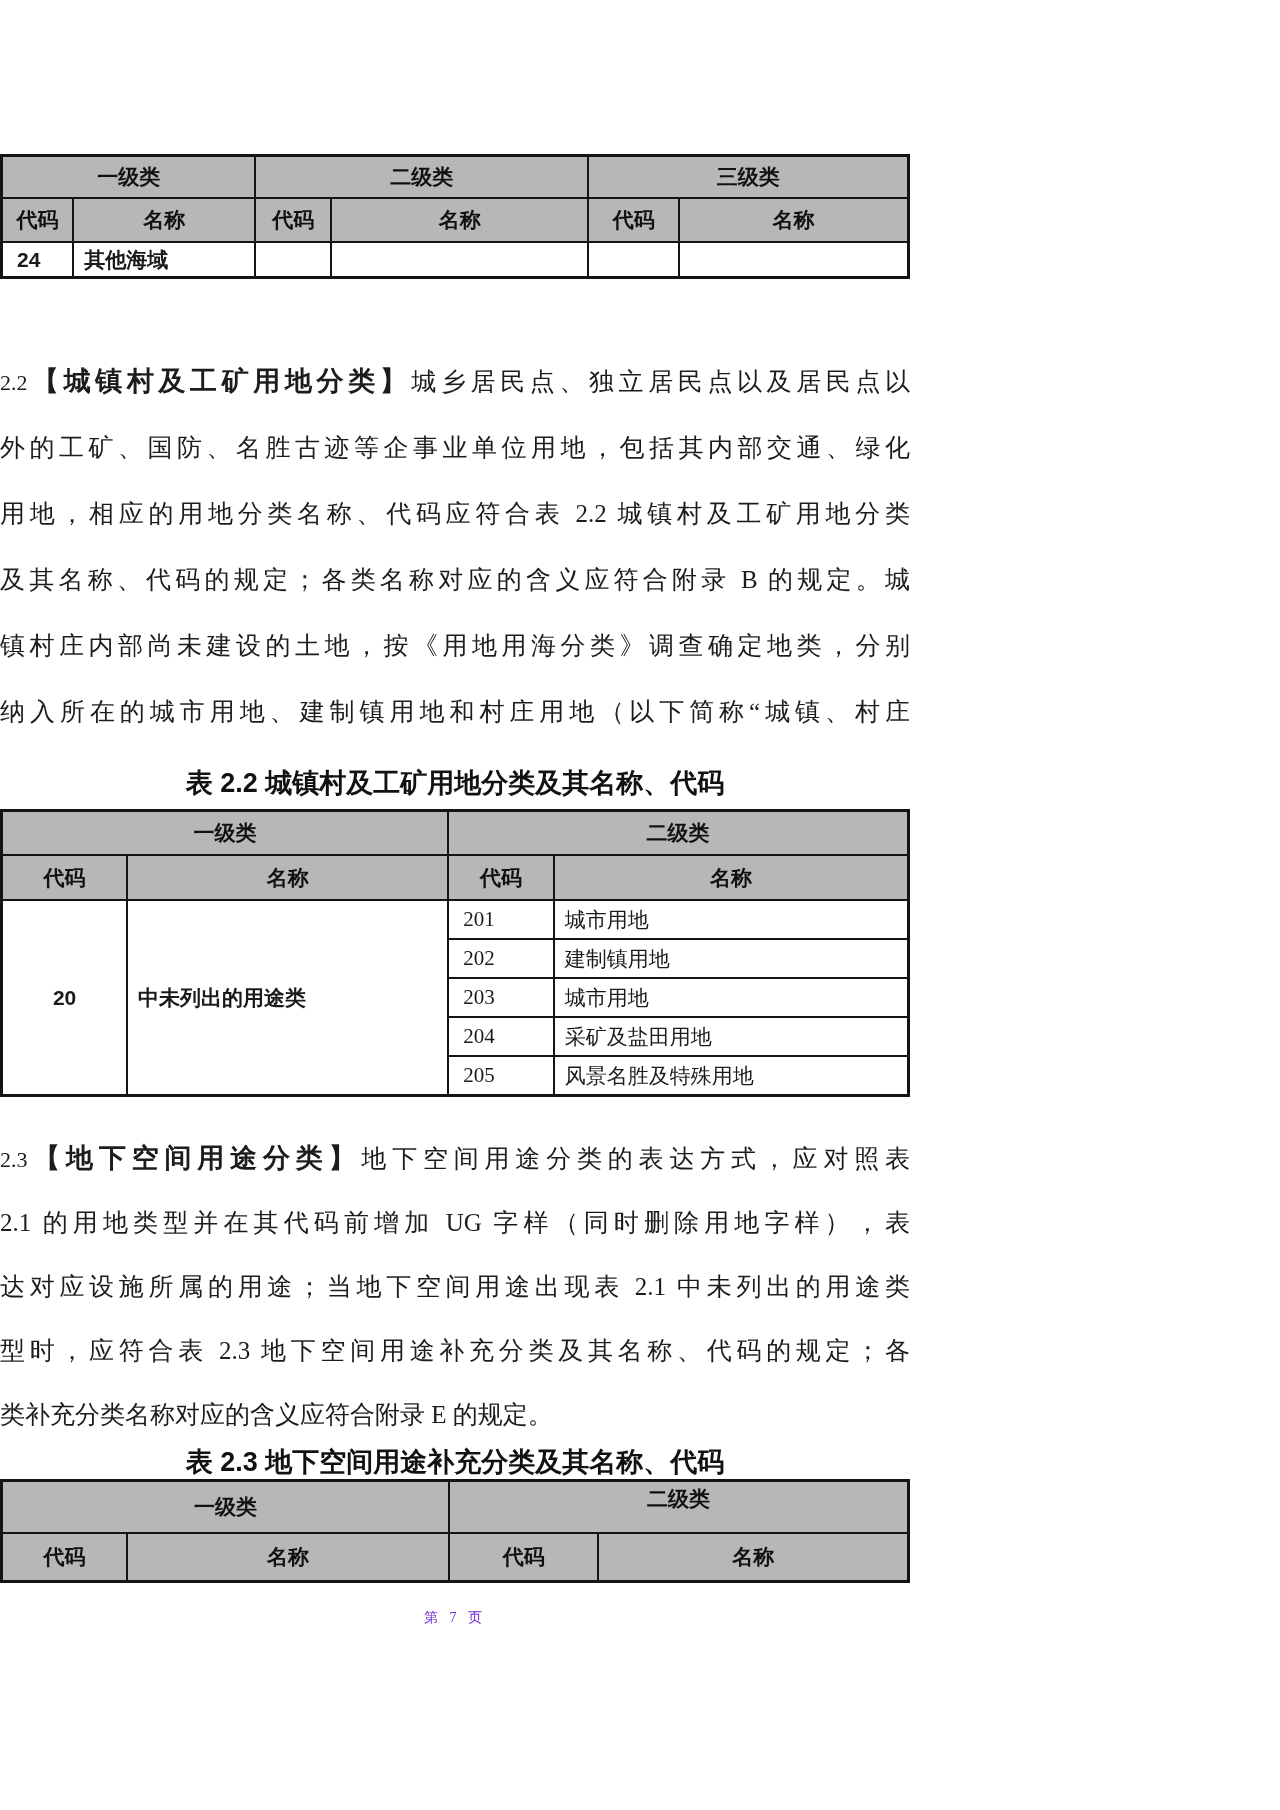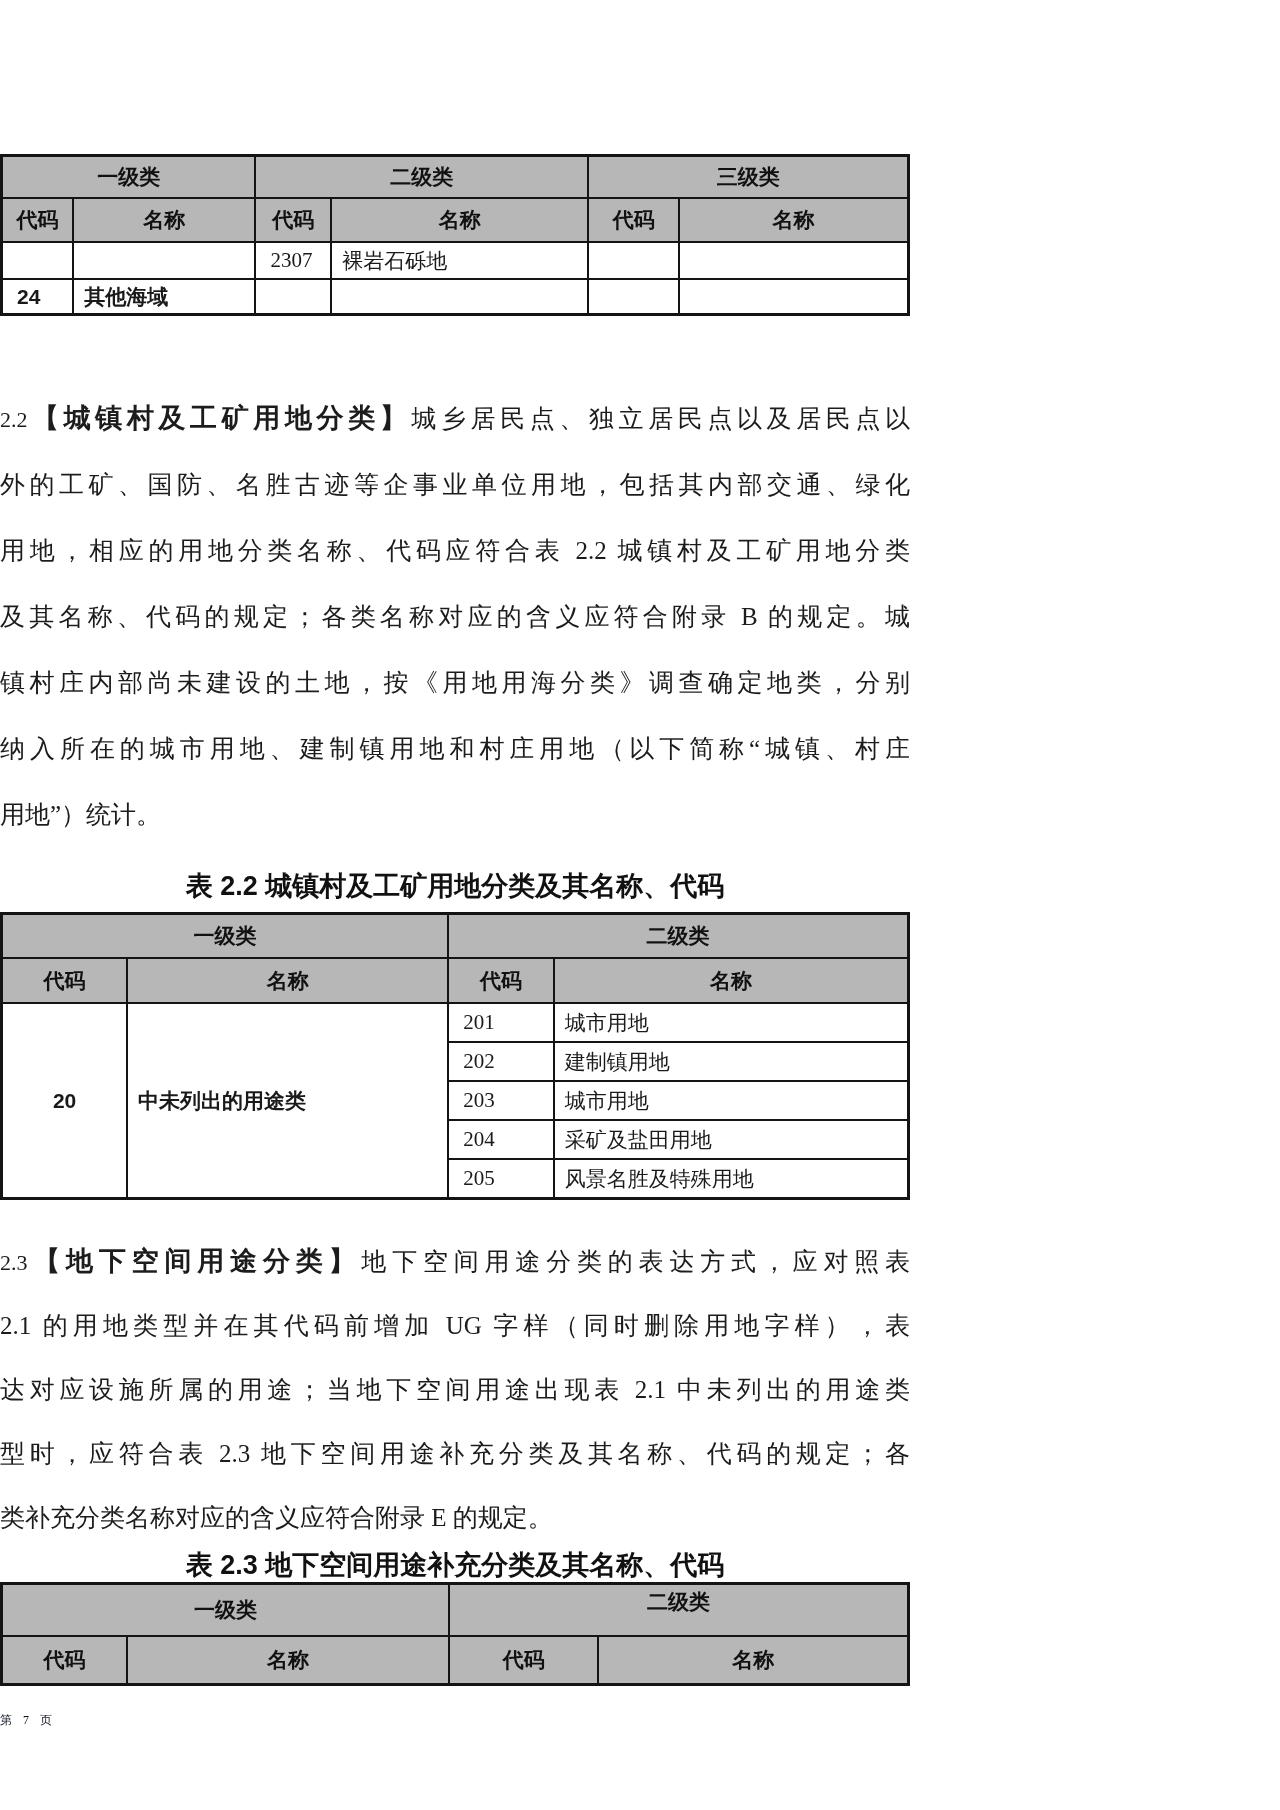--- a/index.html
+++ b/index.html
@@ -118,24 +118,24 @@
   .tbl-22 tr.body-row td { height: 37px; }
 
   .tbl-23 { margin-top: 2px; }
   .tbl-23 tr.grp-row td  { height: 50px; }
   .tbl-23 tr.sub-row td  { height: 46px; }
   .tbl-23 .raised span { position: relative; top: -8px; }
 
   
   .page-footer {
     margin-top: 26px;
-    text-align: left;
-    font-size: 12px;
+    text-align: center;
+    font-size: 14px;
     letter-spacing: 4px;
-    color: #0f172a;
+    color: #6d28d9;
   }
 </style>
 </head>
 <body>
 
 <div class="content">
 
   <table class="doc-table tbl-top">
     <colgroup>
       <col style="width:7.9%">
@@ -152,49 +152,40 @@
       <td class="hdr" colspan="2">三级类</td>
     </tr>
     <tr class="sub-row">
       <td class="hdr">代码</td>
       <td class="hdr">名称</td>
       <td class="hdr">代码</td>
       <td class="hdr">名称</td>
       <td class="hdr">代码</td>
       <td class="hdr">名称</td>
     </tr>
-    <tr class="data-row">
-      <td class="code-cell"></td>
-      <td class="name-cell"></td>
-      <td class="code-cell">2307</td>
-      <td class="name-cell">裸岩石砾地</td>
-      <td class="code-cell"></td>
-      <td class="name-cell"></td>
-    </tr>
     <tr class="data-row2">
       <td class="code-cell bold-cell">24</td>
       <td class="name-cell bold-cell">其他海域</td>
       <td class="code-cell"></td>
       <td class="name-cell"></td>
       <td class="code-cell"></td>
       <td class="name-cell"></td>
     </tr>
   </tbody>
     </table>
 
   <div class="para p22">
     <div class="line">
       <span class="sec-num">2.2</span><span class="sec-bracket">【城镇村及工矿用地分类】</span><span>城乡居民点、独立居民点以及居民点以</span>
     </div>
     <div class="line">外的工矿、国防、名胜古迹等企事业单位用地，包括其内部交通、绿化</div>
     <div class="line">用地，相应的用地分类名称、代码应符合表 2.2 城镇村及工矿用地分类</div>
     <div class="line">及其名称、代码的规定；各类名称对应的含义应符合附录 B 的规定。城</div>
     <div class="line">镇村庄内部尚未建设的土地，按《用地用海分类》调查确定地类，分别</div>
     <div class="line">纳入所在的城市用地、建制镇用地和村庄用地（以下简称“城镇、村庄</div>
-    <div class="line last">用地”）统计。</div>
   </div>
 
   <div class="tbl-caption">表 2.2 城镇村及工矿用地分类及其名称、代码</div>
 
   <table class="doc-table tbl-22">
     <colgroup>
       <col style="width:13.85%">
         <col style="width:35.4%">
         <col style="width:11.65%">
         <col style="width:39.1%">

